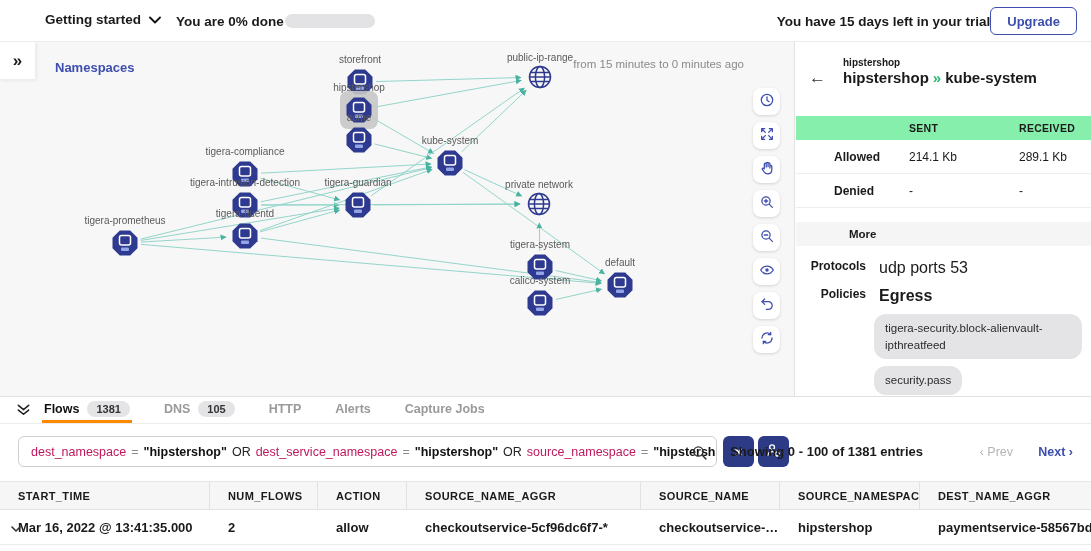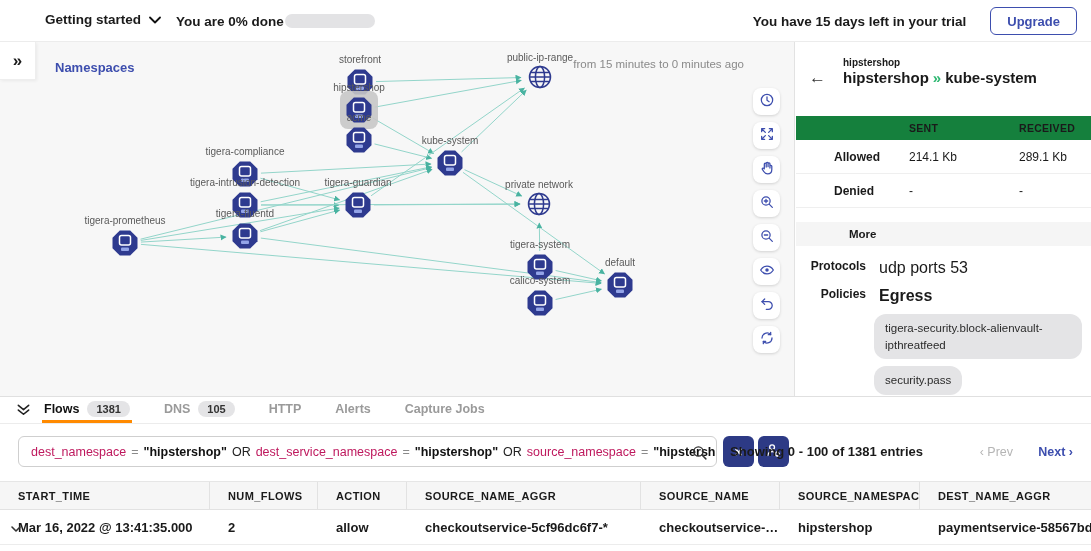--- a/index.html
+++ b/index.html
@@ -5,42 +5,42 @@
   * { margin:0; padding:0; box-sizing:border-box; }
   html,body { background:#fff; }
   body { font-family:"Liberation Sans","DejaVu Sans",sans-serif; color:#1a1a1a; }
   .app { position:relative; width:1091px; height:551px; overflow:hidden; background:#fff; }
 
   
   .topbar { position:absolute; left:0; top:0; width:1091px; height:42px; background:#fff; border-bottom:1px solid #ececec; }
   .gs { position:absolute; left:45px; top:12px; display:flex; align-items:center; gap:8px; font-size:13.5px; font-weight:700; cursor:pointer; }
   .progress-label { position:absolute; left:176px; top:14px; font-size:13.5px; font-weight:700; }
   .progress-track { position:absolute; left:285px; top:14px; width:90px; height:14px; border-radius:7px; background:#e3e3e5; }
-  .trial-wrap { position:absolute; right:14px; top:0; height:42px; display:flex; align-items:center; gap:24px; }
+  .trial-wrap { position:absolute; right:14px; top:0; height:42px; display:flex; align-items:center; }
   .upgrade-btn { height:28px; padding:0 16px; background:#fff; border:1px solid #3d4eae; color:#3d4eae; font-weight:700; font-size:13px; border-radius:6px; cursor:pointer; font-family:inherit; }
 
   
   .graph-panel { position:absolute; left:0; top:42px; width:795px; height:354px; background:#f7f7f7; border-right:1px solid #e2e2e2; overflow:hidden; }
   .expand-btn { position:absolute; left:0; top:0; width:36px; height:38px; background:#fff; border:none; border-right:1px solid #eee; border-bottom:1px solid #eee; box-shadow:1px 1px 3px rgba(0,0,0,.06); color:#1a1a1a; font-size:17px; font-weight:700; cursor:pointer; }
   .panel-title { position:absolute; left:55px; top:18px; color:#3d4eae; font-size:13px; font-weight:700; }
   .time-range { position:absolute; right:50px; top:16px; color:#8a8a8a; font-size:11.5px; }
   #graph-svg { position:absolute; left:0; top:0; width:795px; height:354px; }
   .graph-toolbar { position:absolute; right:14px; top:46px; display:flex; flex-direction:column; gap:7px; }
   .gbtn { width:27px; height:27px; background:#fff; border:none; border-radius:8px; box-shadow:0 1px 3px rgba(0,0,0,.15); display:flex; align-items:center; justify-content:center; cursor:pointer; }
   .gbtn svg { stroke:#3d4eae; fill:none; stroke-width:1.9; stroke-linecap:round; stroke-linejoin:round; }
 
   
   .details { position:absolute; left:796px; top:42px; width:295px; height:354px; background:#fff; overflow:hidden; }
   .back-arrow { position:absolute; left:13px; top:26px; font-size:17px; color:#333; cursor:pointer; background:none; border:none; font-family:inherit; }
   .mini-crumb { position:absolute; left:47px; top:15px; font-size:10px; font-weight:700; }
   .dp-title { position:absolute; left:47px; top:27px; font-size:15px; font-weight:700; white-space:nowrap; }
   .dp-title .sep { color:#2eb872; padding:0 4px; }
   .stats { position:absolute; left:0; top:74px; width:295px; }
   .stats .srow { display:grid; grid-template-columns:105px 112px 78px; align-items:center; }
-  .stats .shead { height:24px; background:#15803d; font-size:10.5px; font-weight:700; letter-spacing:.3px; }
+  .stats .shead { height:24px; background:#86efac; font-size:10.5px; font-weight:700; letter-spacing:.3px; }
   .stats .sdata { height:34px; border-bottom:1px solid #efefef; font-size:12px; }
   .stats .c1 { padding-left:38px; font-weight:700; }
   .stats .c2 { padding-left:8px; }
   .stats .c3 { padding-left:6px; }
   .more-band { position:absolute; left:0; top:180px; width:295px; height:24px; background:#f5f5f5; display:flex; align-items:center; }
   .more-band span { padding-left:53px; font-size:11.5px; font-weight:700; }
   .kv-label { position:absolute; width:70px; text-align:right; font-size:12px; font-weight:700; }
   .kv-value { position:absolute; left:83px; font-size:16px; }
   .chips { position:absolute; left:78px; top:272px; width:210px; display:flex; flex-direction:column; gap:7px; }
   .chip { background:#e4e4e6; border-radius:12px; padding:6px 11px; font-size:11.5px; color:#2b2b2b; width:fit-content; max-width:208px; line-height:1.45; cursor:pointer; }

